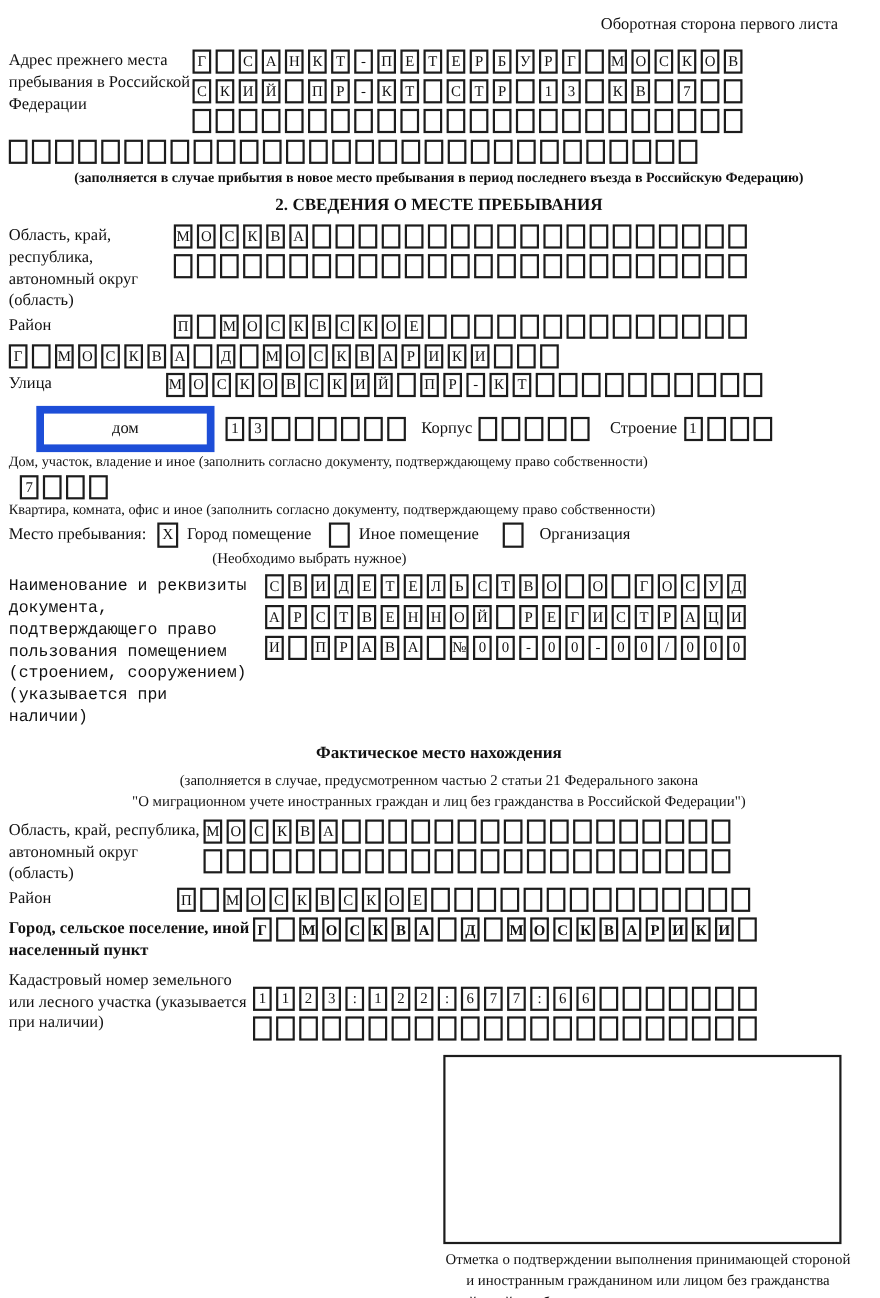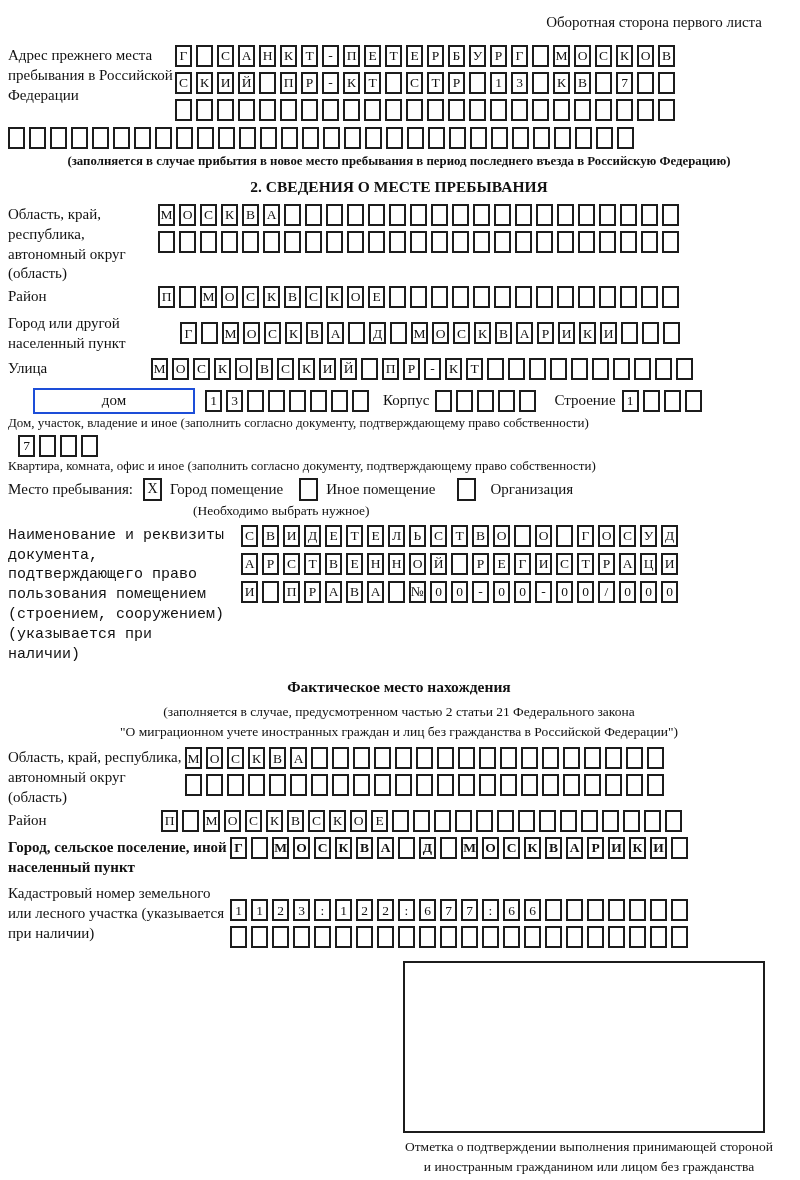--- a/index.html
+++ b/index.html
@@ -21,21 +21,21 @@
   }
   .field { display:flex; align-items:flex-start; }
   .flabel { font-size:15px; line-height:1.32; padding-top:1px; }
 
   .addr-block { display:flex; margin-top:14px;font-family:Liberation Serif, serif; }
   .addr-label { width:167px; }
   .center-note { text-align:center; font-size:12.8px; margin-top:0px;font-weight:bold; }
   .sec-title { text-align:center; font-weight:bold; font-size:15.5px; margin:9px 0 8px 0; }
 
   .wide-box {
-    border:2px solid #1d4ed8; height:26px; display:inline-flex;
+    border:7px solid #1d4ed8; height:42px; display:inline-flex;
     align-items:center; justify-content:center; font-size:15px;
   }
   .house-row { display:flex; align-items:center; margin-top:3px; }
   .inline-label { font-size:15px; margin:0 6px 0 10px; }
   .sub-note { font-size:13px; margin:1px 0 4px 0; }
 
   .chk-row { display:flex; align-items:center; margin-top:4px; }
   .chkbox {
     width:19px; height:23px; border:2px solid #1c1c1c; margin:0 8px 0 10px;
     display:inline-flex; align-items:center; justify-content:center; font-size:14px;
@@ -260,21 +260,20 @@
       <span class="cell"></span>
       <span class="cell"></span>
       <span class="cell"></span>
       <span class="cell"></span>
       <span class="cell"></span>
       <span class="cell"></span>
     </div>
 </div>
 
 <div class="field" style="align-items:center;">
-  <div class="flabel" style="width:172px;">Город или другой населенный пункт</div>
   <div class="cellrow" style="margin-bottom:0;">
       <span class="cell">Г</span>
       <span class="cell"></span>
       <span class="cell">М</span>
       <span class="cell">О</span>
       <span class="cell">С</span>
       <span class="cell">К</span>
       <span class="cell">В</span>
       <span class="cell">А</span>
       <span class="cell"></span>

